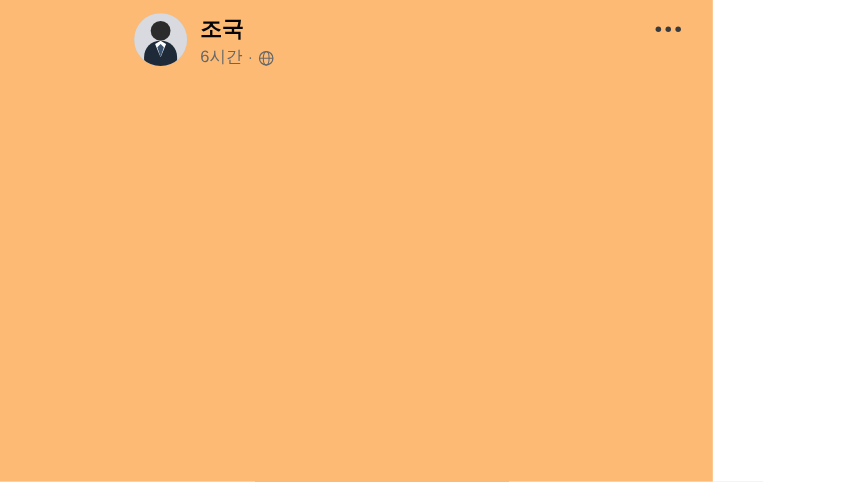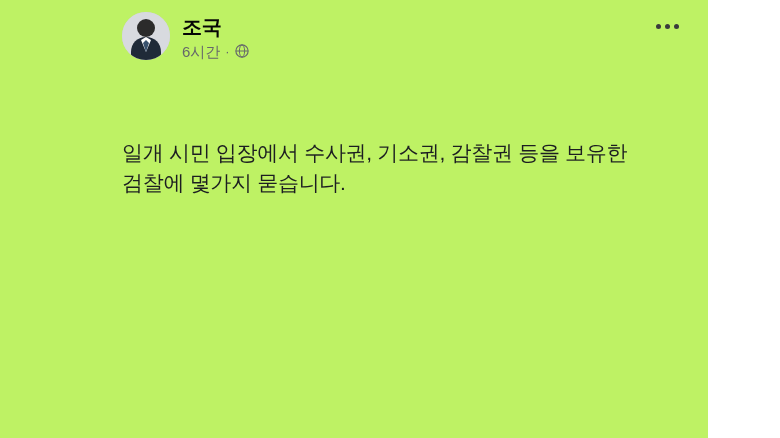--- a/index.html
+++ b/index.html
@@ -8,23 +8,23 @@
   }
   body {
     width: 780px;
     height: 438px;
     background: #ffffff;
     font-family: "Liberation Sans", sans-serif;
     overflow: hidden;
   }
   .post {
     position: relative;
-    width: 708px;
+    width: 648px;
     height: 438px;
-    background: #bef264;
+    background: #fdba74;
     box-sizing: border-box;
   }
   .post-header {
     display: flex;
     align-items: flex-start;
     padding: 12px 22px 0 122px;
     height: 62px;
     box-sizing: border-box;
     position: relative;
   }
@@ -51,21 +51,21 @@
   }
   .author-name {
     font-size: 20px;
     font-weight: bold;
     color: #050505;
     line-height: 24px;
     letter-spacing: -0.2px;
   }
   .meta-row {
     display: flex;
-    align-items: flex-start;
+    align-items: center;
     margin-top: 4px;
     color: #65676b;
     font-size: 15px;
     line-height: 18px;
   }
   .meta-time {
     color: #65676b;
   }
   .meta-dot {
     margin: 0 5px;
@@ -148,20 +148,18 @@
     </div>
 
     <div class="more-btn">
       <i></i>
         <i></i>
         <i></i>
     </div>
   </div>
 
   <div class="post-body">
-    <p class="para">일개 시민 입장에서 수사권, 기소권, 감찰권 등을 보유한
-검찰에 몇가지 묻습니다.</p>
     <p class="para blank"></p>
     
     
   </div>
 
 </div>
 
 </body></html>

